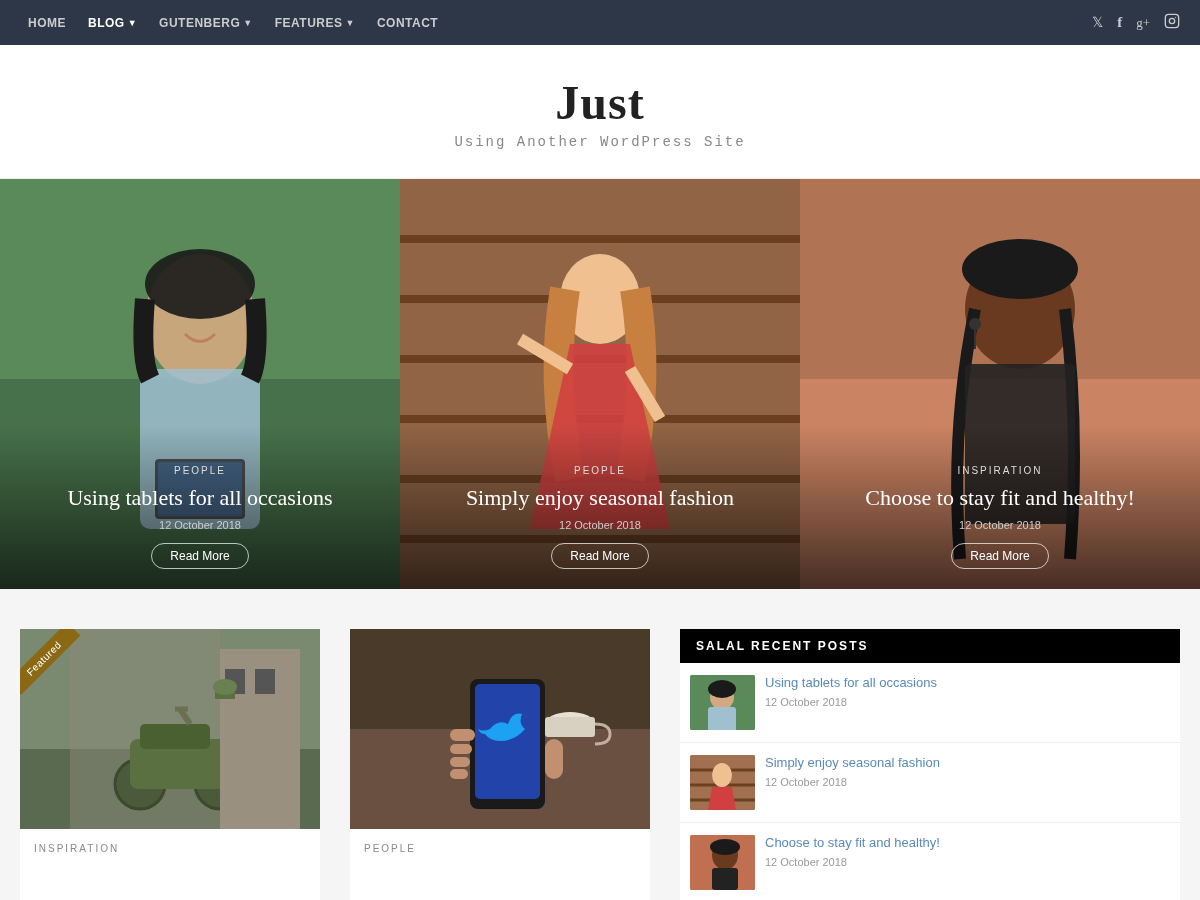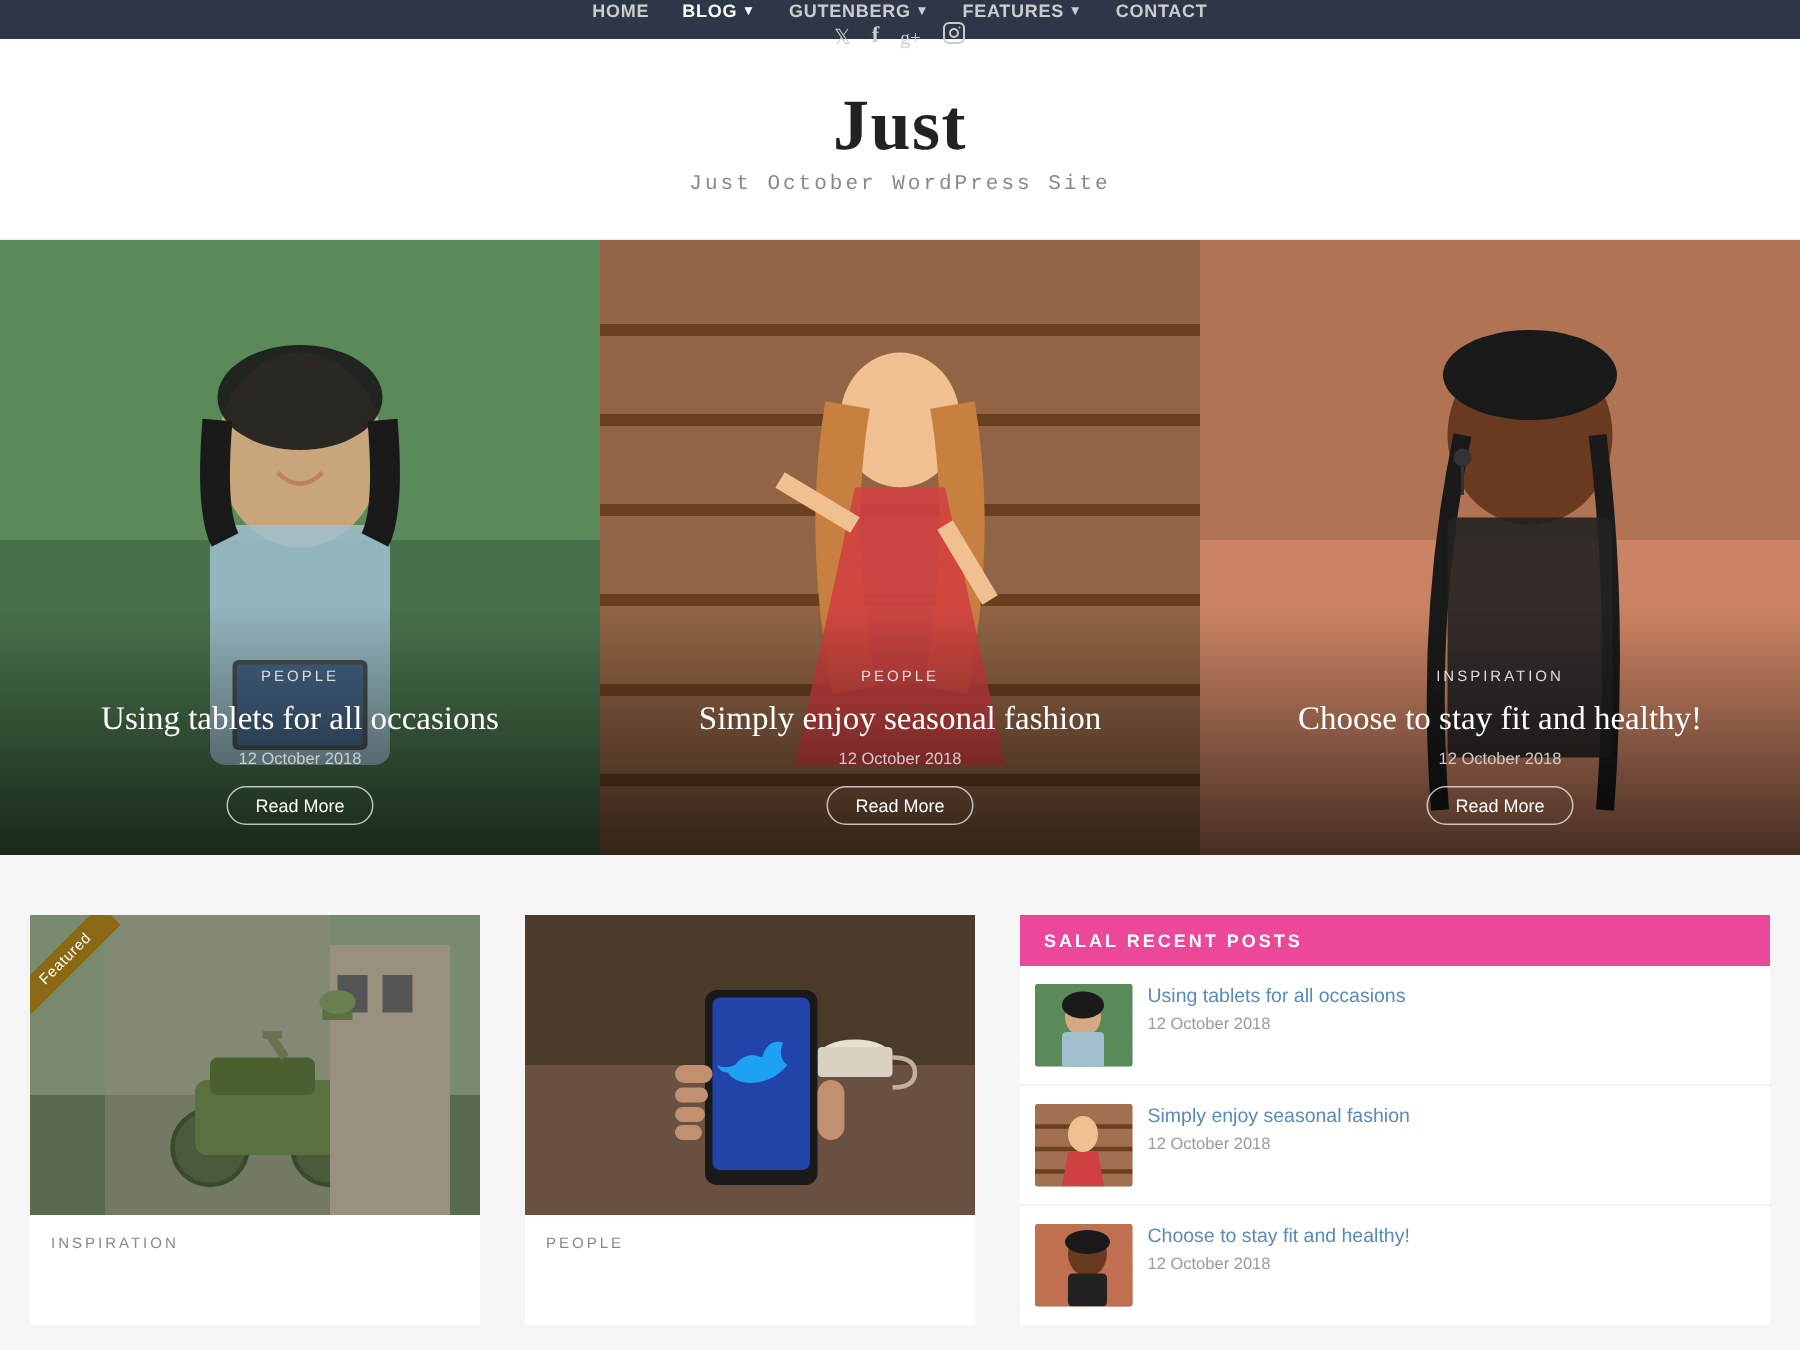--- a/index.html
+++ b/index.html
@@ -5,22 +5,21 @@
     * { margin: 0; padding: 0; box-sizing: border-box; }
     body { font-family: Georgia, serif; background: #f5f5f5; width: 1200px; }
 
     
     nav {
       background: #2d3748;
       display: flex;
       align-items: center;
       justify-content: space-between;
       padding: 0 20px;
-      height: 26px;
-      flex-direction: column;
+      height: 45px;
     }
     .nav-left { display: flex; align-items: center; gap: 6px; }
     .nav-item {
       color: #ccc;
       font-family: Arial, sans-serif;
       font-size: 12px;
       font-weight: 600;
       letter-spacing: 0.5px;
       padding: 0 8px;
       cursor: pointer;
@@ -192,21 +191,21 @@
       font-size: 10px;
       letter-spacing: 2px;
       color: #888;
       text-transform: uppercase;
       margin-top: 4px;
     }
 
     
     .sidebar {}
     .sidebar-header {
-      background: #ec4899;
+      background: #000000;
       padding: 10px 16px;
       margin-bottom: 0;
     }
     .sidebar-header h3 {
       font-family: Arial, sans-serif;
       font-size: 12px;
       font-weight: 600;
       letter-spacing: 2px;
       color: #fff;
       text-transform: uppercase;
@@ -266,21 +265,21 @@
         <rect x="2" y="2" width="20" height="20" rx="5" ry="5"></rect>
         <circle cx="12" cy="12" r="4"></circle>
         <circle cx="17.5" cy="6.5" r="1" fill="#ccc" stroke="none"></circle>
       </svg>
     </span>
   </div>
 </nav>
 
 <header class="site-header">
   <h1 class="site-title">Just</h1>
-  <p class="site-tagline">Just October WordPress Site</p>
+  <p class="site-tagline">Using Another WordPress Site</p>
 </header>
 
 <div class="hero-grid">
 
   <div class="hero-card">
     <div class="bg-placeholder hero-img-1">
       
       <svg width="100%" height="100%" viewBox="0 0 400 410" xmlns="http://www.w3.org/2000/svg">
         <rect width="400" height="410" fill="#5a8a5a"></rect>
         <rect x="0" y="200" width="400" height="210" fill="#3a6040" opacity="0.6"></rect>

